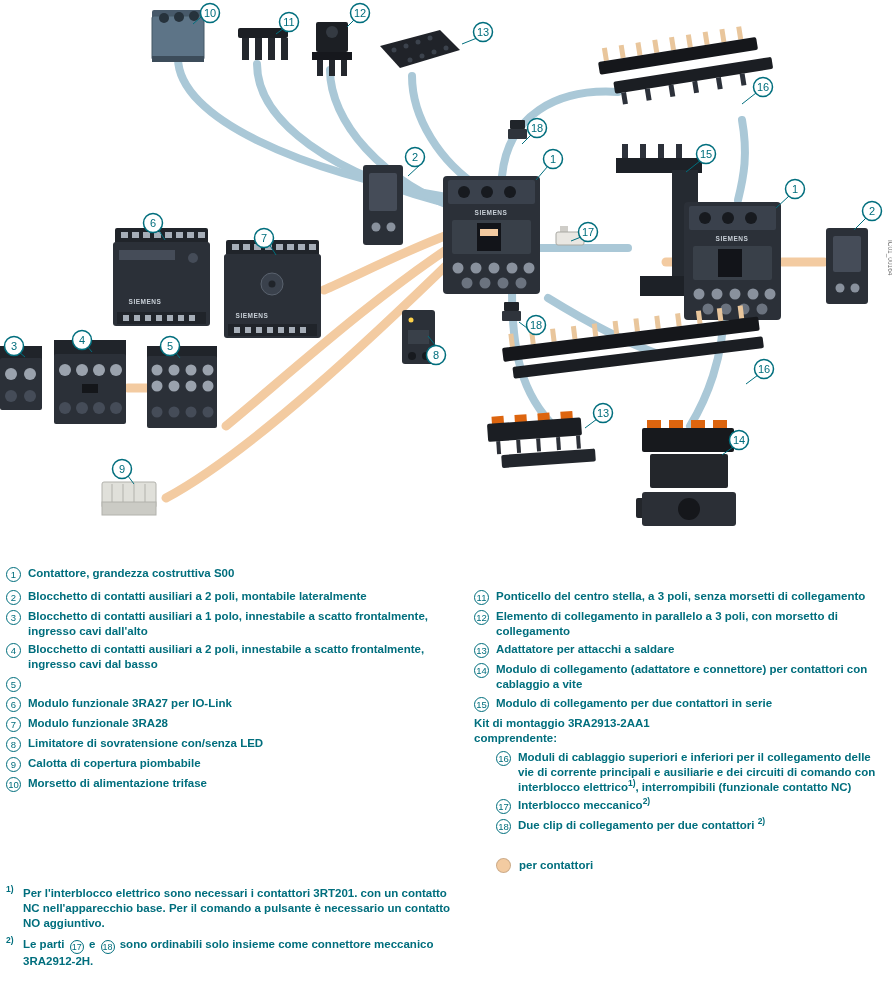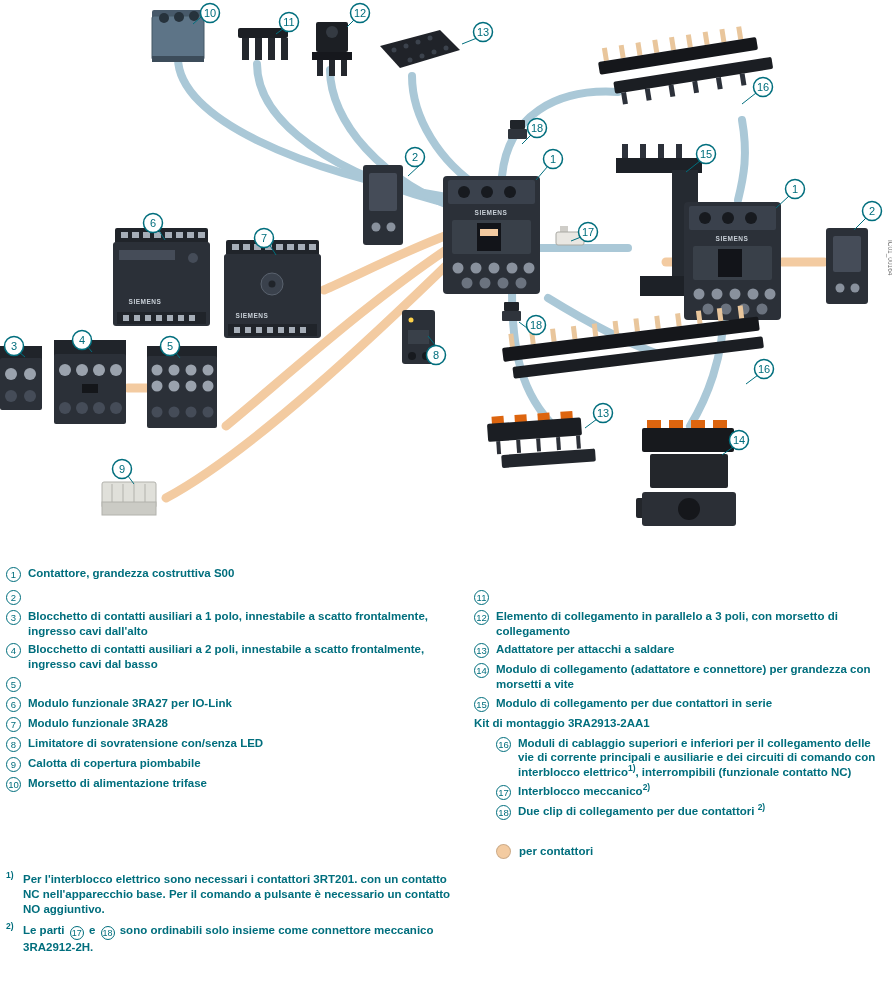--- a/index.html
+++ b/index.html
@@ -13,21 +13,21 @@
   .li{display:flex;gap:7px;margin-bottom:4px}
   .num{flex:0 0 auto;width:15px;height:15px;border:1.5px solid #006e7d;border-radius:50%;
        font-size:9.5px;line-height:13.5px;text-align:center;font-weight:normal;margin-top:1px}
   .cols{display:flex;gap:16px;margin-top:7px}
   .colL{width:452px}
   .colR{width:414px}
   .kit-title{}
   .kit-items{margin-left:22px;margin-top:5px}
   sup.fn{font-size:8.5px;vertical-align:super;line-height:0}
   .colorkey{margin-left:22px;margin-top:24px}
-  .ck{display:flex;gap:8px;align-items:flex-end;margin-bottom:5px}
+  .ck{display:flex;gap:8px;align-items:flex-start;margin-bottom:5px}
   .swatch{width:15px;height:15px;border-radius:50%;flex:0 0 auto;border:1px solid rgba(0,0,0,.15)}
   .footnotes{margin-top:8px;width:456px;padding-left:6px;color:#006e7d;font-weight:bold;
              font-size:11.5px;line-height:1.3}
   .fnrow{display:flex;gap:3px;margin-bottom:6px}
   .fnmark{font-size:8.5px;flex:0 0 14px;transform:translateY(-2px)}
   .ic{display:inline-block;width:14px;height:14px;border:1.3px solid #006e7d;border-radius:50%;
       font-size:9px;line-height:12.5px;text-align:center;font-weight:normal;vertical-align:-2px;margin:0 2px}
 </style>
 </head>
 <body>
@@ -467,20 +467,21 @@
 
   <div class="li">
     <span class="num">1</span>
     <span class="txt">Contattore, grandezza costruttiva S00</span>
   </div>
 
   <div class="cols">
     <div class="colL">
       <div class="li">
           <span class="num">2</span>
+          <span class="txt">Blocchetto di contatti ausiliari a 2 poli, montabile lateralmente</span>
         </div>
       <div class="li">
           <span class="num">3</span>
           <span class="txt">Blocchetto di contatti ausiliari a 1 polo, innestabile a scatto frontalmente, ingresso cavi dall'alto</span>
         </div>
       <div class="li">
           <span class="num">4</span>
           <span class="txt">Blocchetto di contatti ausiliari a 2 poli, innestabile a scatto frontalmente, ingresso cavi dal basso</span>
         </div>
       <div class="li">
@@ -504,39 +505,41 @@
         </div>
       <div class="li">
           <span class="num">10</span>
           <span class="txt">Morsetto di alimentazione trifase</span>
         </div>
     </div>
 
     <div class="colR">
       <div class="li">
           <span class="num">11</span>
+          <span class="txt">Ponticello del centro stella, a 3 poli, senza morsetti di collegamento</span>
         </div>
       <div class="li">
           <span class="num">12</span>
           <span class="txt">Elemento di collegamento in parallelo a 3 poli, con morsetto di collegamento</span>
         </div>
       <div class="li">
           <span class="num">13</span>
           <span class="txt">Adattatore per attacchi a saldare</span>
         </div>
       <div class="li">
           <span class="num">14</span>
-          <span class="txt">Modulo di collegamento (adattatore e connettore) per grandezza con morsetti a vite</span>
+          <span class="txt">Modulo di collegamento (adattatore e connettore) per contattori con cablaggio a vite</span>
         </div>
       <div class="li">
           <span class="num">15</span>
           <span class="txt">Modulo di collegamento per due contattori in serie</span>
         </div>
 
       <div class="kit-title">Kit di montaggio 3RA2913-2AA1</div>
+      <div>comprendente:</div>
 
       <div class="kit-items">
         <div class="li">
           <span class="num">16</span>
           <span class="txt"><span>Moduli di cablaggio superiori e inferiori per il collegamento delle vie di corrente principali e ausiliarie e dei circuiti di comando con interblocco elettrico</span><sup class="fn">1)</sup><span>, interrompibili (funzionale contatto NC)</span></span>
         </div>
         <div class="li">
           <span class="num">17</span>
           <span class="txt"><span>Interblocco meccanico</span><sup class="fn">2)</sup><span></span></span>
         </div>

